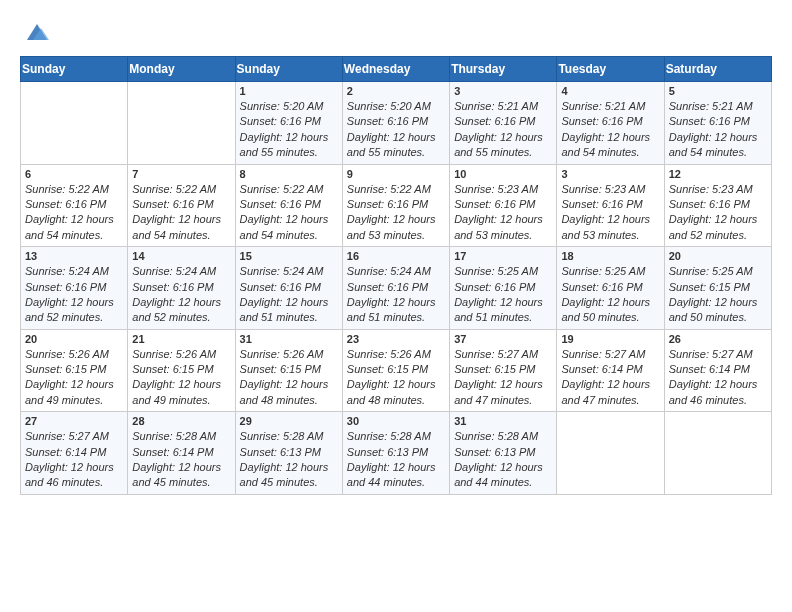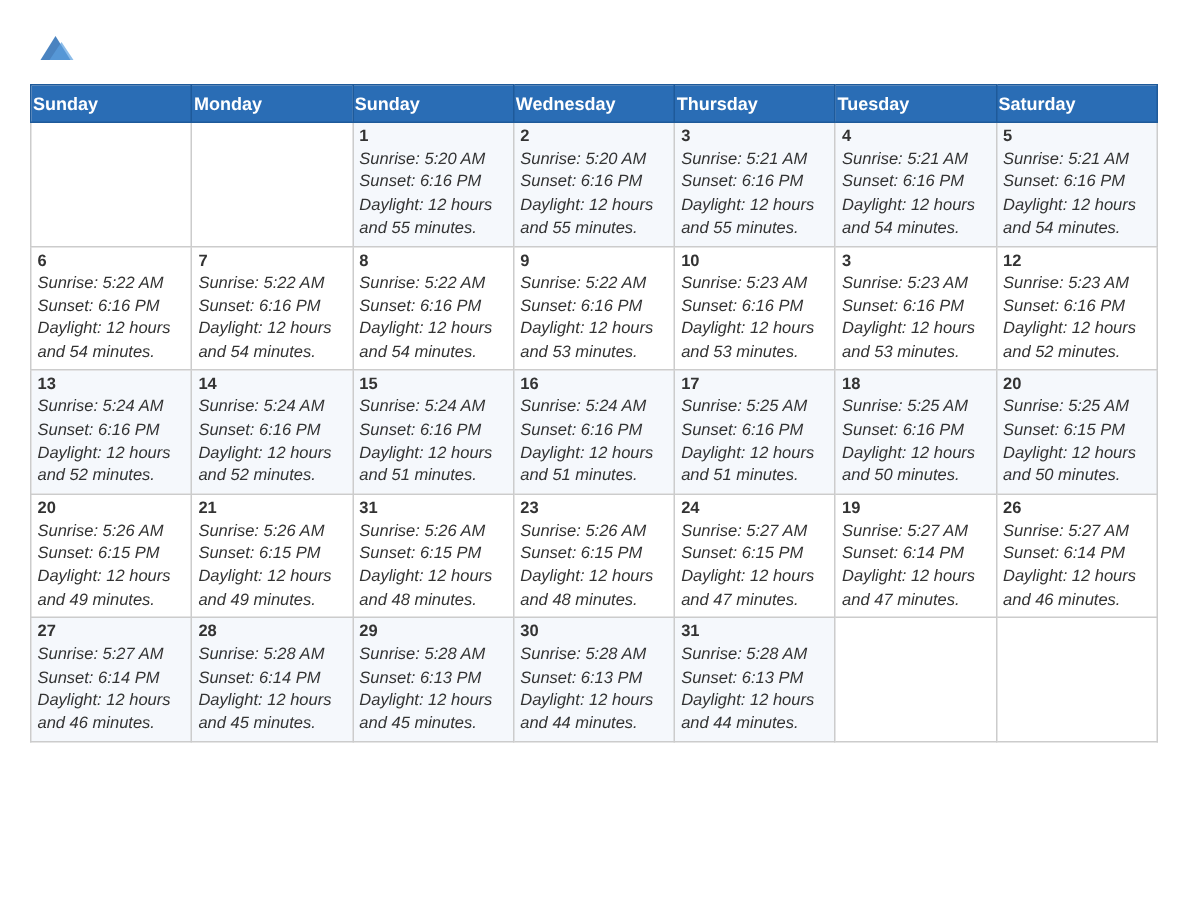--- a/index.html
+++ b/index.html
@@ -236,21 +236,21 @@
           </td>
           <td>
             <span class="day-number">31</span>
             <div class="day-info">Sunrise: 5:26 AM<br>Sunset: 6:15 PM<br>Daylight: 12 hours and 48 minutes.</div>
           </td>
           <td>
             <span class="day-number">23</span>
             <div class="day-info">Sunrise: 5:26 AM<br>Sunset: 6:15 PM<br>Daylight: 12 hours and 48 minutes.</div>
           </td>
           <td>
-            <span class="day-number">24</span>
+            <span class="day-number">37</span>
             <div class="day-info">Sunrise: 5:27 AM<br>Sunset: 6:15 PM<br>Daylight: 12 hours and 47 minutes.</div>
           </td>
           <td>
             <span class="day-number">19</span>
             <div class="day-info">Sunrise: 5:27 AM<br>Sunset: 6:14 PM<br>Daylight: 12 hours and 47 minutes.</div>
           </td>
           <td>
             <span class="day-number">26</span>
             <div class="day-info">Sunrise: 5:27 AM<br>Sunset: 6:14 PM<br>Daylight: 12 hours and 46 minutes.</div>
           </td>

